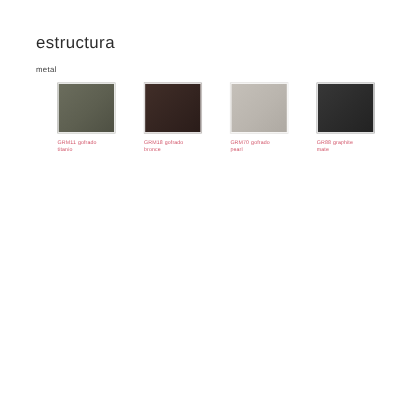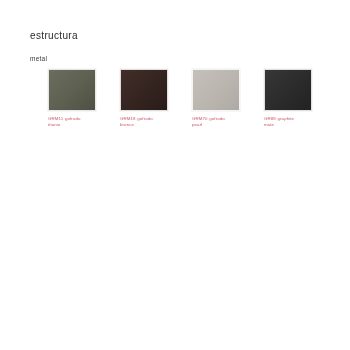--- a/index.html
+++ b/index.html
@@ -22,21 +22,21 @@
     height: 350px;
     background: #ffffff;
     box-sizing: border-box;
   }
 
   
   .section-title {
     position: absolute;
     left: 30px;
     top: 30px;
-    font-size: 10px;
+    font-size: 14px;
     line-height: 11px;
     letter-spacing: 0.35px;
     color: #2b2b2b;
     font-weight: 400;
     white-space: nowrap;
   }
 
   .section-subtitle {
     position: absolute;
     left: 30px;

